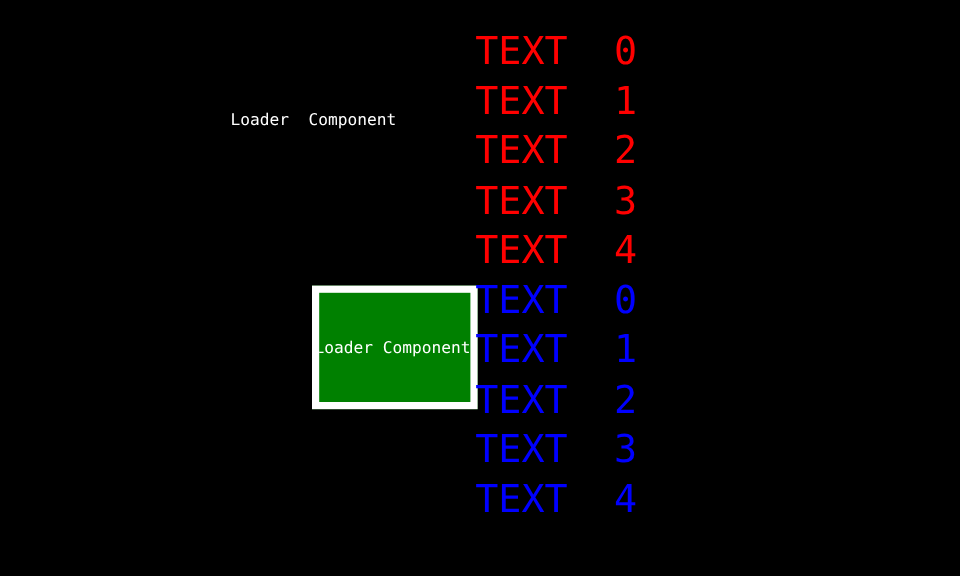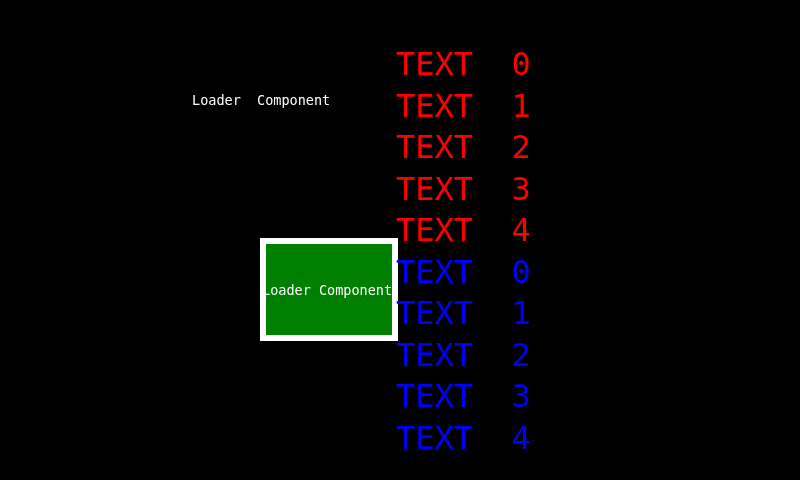--- a/index.html
+++ b/index.html
@@ -20,21 +20,21 @@
     width: 800px;
     height: 480px;
     background: #000000;
     overflow: hidden;
   }
 
   
   .text-list {
     position: absolute;
     left: 396px;
-    top: 44px;
+    top: 22px;
     width: 300px;
   }
   .text-row {
     height: 41.5px;
     line-height: 41.5px;
     font-size: 32px;
     font-family: "DejaVu Sans Mono", monospace;
     white-space: pre;
     letter-spacing: 0px;
   }

